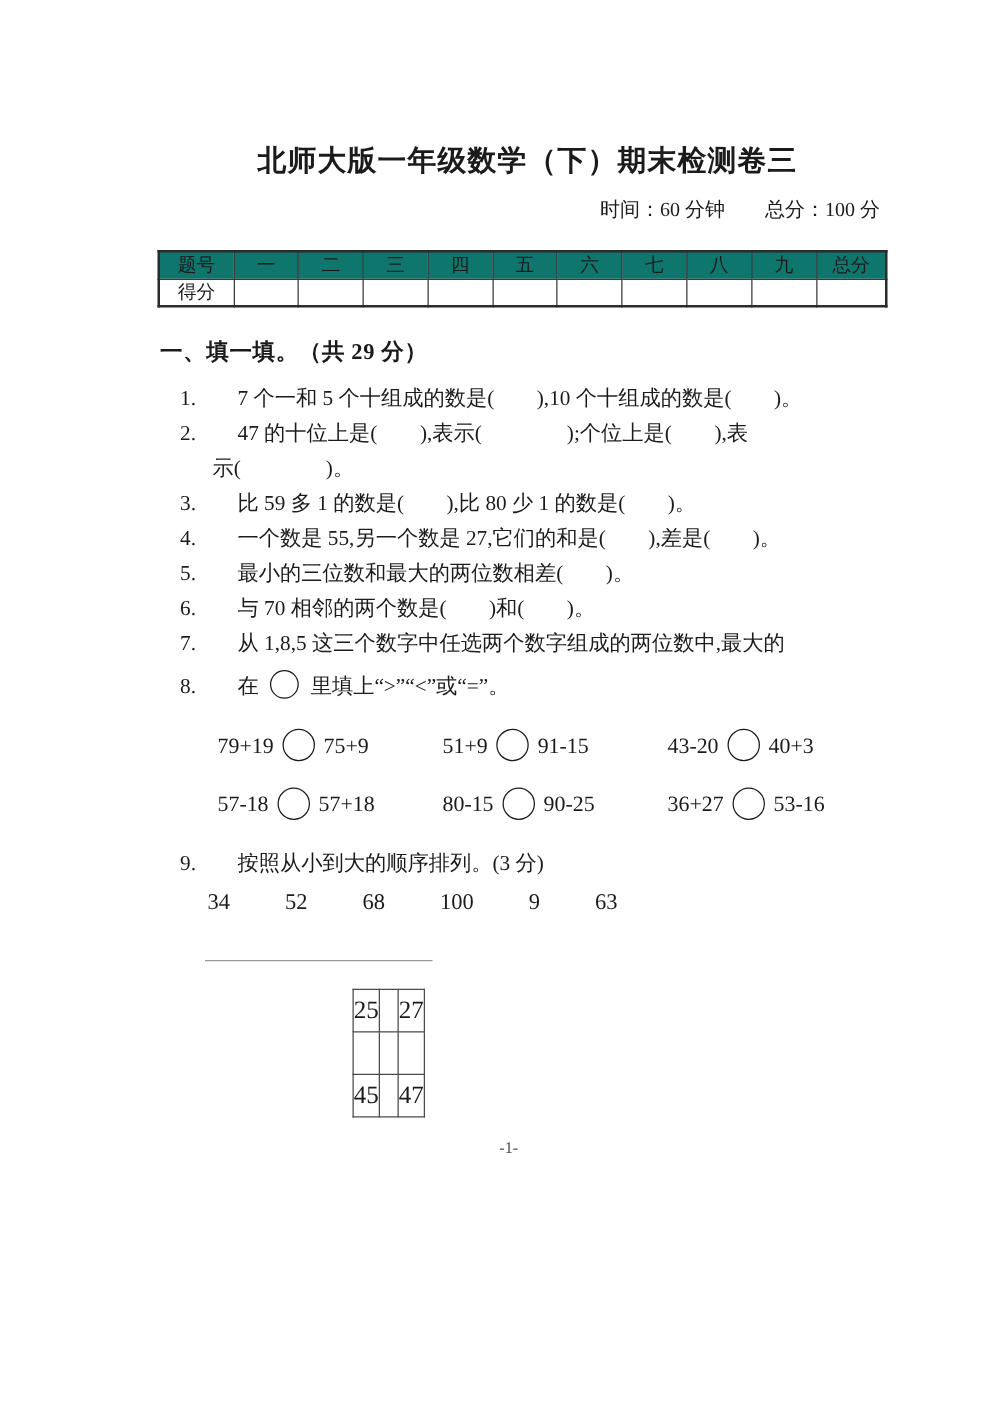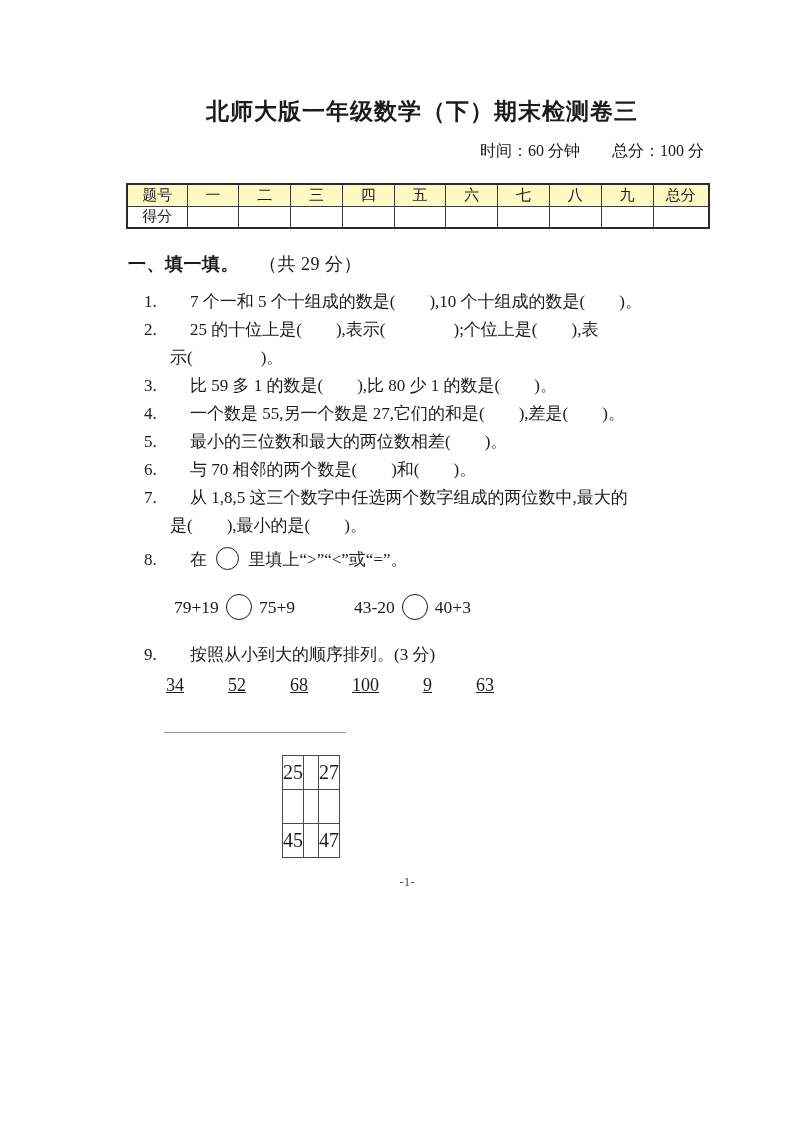--- a/index.html
+++ b/index.html
@@ -12,21 +12,21 @@
   .sheet {
     position: relative;
     width: 793px;
     height: 1122px;
     background: #ffffff;
     overflow: hidden;
   }
   .doc {
     position: absolute;
     left: 126px;
-    top: 0;
+    top: 17px;
     width: 592px;
     padding-top: 96px;
   }
   .title {
     text-align: center;
     font-size: 23px;
     font-weight: bold;
     letter-spacing: 1px;
     margin-bottom: 14px;
     white-space: nowrap;
@@ -45,31 +45,31 @@
     font-size: 15px;
     border: 2px solid #2b2b2b;
     margin-bottom: 23px;
   }
   table.score-table td {
     border: 1px solid #3a3a3a;
     height: 22px;
     text-align: center;
     padding: 0;
   }
-  table.score-table tr.head td { background: #fef9c3; }
+  table.score-table tr.head td { background: #0f766e; }
   col.c-first { width: 60px; }
   col.c-last  { width: 56px; }
 
   .section-heading {
     font-size: 18px;
     font-weight: bold;
     margin: 0 0 12px 2px;
     letter-spacing: 0.5px;
   }
-  .section-heading .pts { font-weight: normal; margin-left: 20px; }
+  .section-heading .pts { font-weight: bold; }
 
   .q {
     display: flex;
     align-items: baseline;
     font-size: 17px;
     line-height: 28px;
     white-space: pre-wrap;
   }
   .q-num {
     flex: 0 0 26px;
@@ -111,21 +111,21 @@
     flex: 0 0 180px;
   }
   .cmp-item .circle-blank { width: 26px; height: 26px; vertical-align: middle; margin: 0 7px; }
 
   .nums-row {
     display: flex;
     margin: 2px 0 0 40px;
     font-size: 18px;
     line-height: 28px;
   }
-  .nums-row span { margin-right: 44px; text-decoration: underline; }
+  .nums-row span { margin-right: 44px; }
 
   .answer-line {
     width: 182px;
     border-bottom: 1.5px solid #9a9a9a;
     height: 26px;
     margin: 8px 0 16px 38px;
   }
 
   .grids-row {
     display: flex;
@@ -211,21 +211,21 @@
 
     <div class="section-heading"><span>一、填一填。</span><span class="pts">（共 29 分）</span></div>
 
     <div class="q">
       <span class="q-num">1.</span>
       <span class="q-text">7 个一和 5 个十组成的数是(　　),10 个十组成的数是(　　)。</span>
     </div>
 
     <div class="q">
       <span class="q-num">2.</span>
-      <span class="q-text">25 的十位上是(　　),表示(　　　　);个位上是(　　),表</span>
+      <span class="q-text">47 的十位上是(　　),表示(　　　　);个位上是(　　),表</span>
     </div>
     <div class="q-cont">示(　　　　)。</div>
 
     <div class="q">
       <span class="q-num">3.</span>
       <span class="q-text">比 59 多 1 的数是(　　),比 80 少 1 的数是(　　)。</span>
     </div>
 
     <div class="q">
       <span class="q-num">4.</span>
@@ -239,38 +239,59 @@
 
     <div class="q">
       <span class="q-num">6.</span>
       <span class="q-text">与 70 相邻的两个数是(　　)和(　　)。</span>
     </div>
 
     <div class="q">
       <span class="q-num">7.</span>
       <span class="q-text">从 1,8,5 这三个数字中任选两个数字组成的两位数中,最大的</span>
     </div>
-    <div class="q-cont">是(　　),最小的是(　　)。</div>
 
     <div class="q" style="margin-top:6px;">
       <span class="q-num">8.</span>
       <span class="q-text"><span>在 </span><span class="circle-blank"></span><span> 里填上“&gt;”“&lt;”或“=”。</span></span>
     </div>
 
     <div class="cmp-block">
       <div class="cmp-row">
         <div class="cmp-item">
           <span>79+19</span>
           <span class="circle-blank"></span>
           <span>75+9</span>
         </div>
         <div class="cmp-item">
+          <span>51+9</span>
+          <span class="circle-blank"></span>
+          <span>91-15</span>
+        </div>
+        <div class="cmp-item">
           <span>43-20</span>
           <span class="circle-blank"></span>
           <span>40+3</span>
+        </div>
+      </div>
+      <div class="cmp-row">
+        <div class="cmp-item">
+          <span>57-18</span>
+          <span class="circle-blank"></span>
+          <span>57+18</span>
+        </div>
+        <div class="cmp-item">
+          <span>80-15</span>
+          <span class="circle-blank"></span>
+          <span>90-25</span>
+        </div>
+        <div class="cmp-item">
+          <span>36+27</span>
+          <span class="circle-blank"></span>
+          <span>53-16</span>
         </div>
       </div>
     </div>
 
     <div class="q">
       <span class="q-num">9.</span>
       <span class="q-text">按照从小到大的顺序排列。(3 分)</span>
     </div>
     <div class="nums-row">
       <span>34</span>

